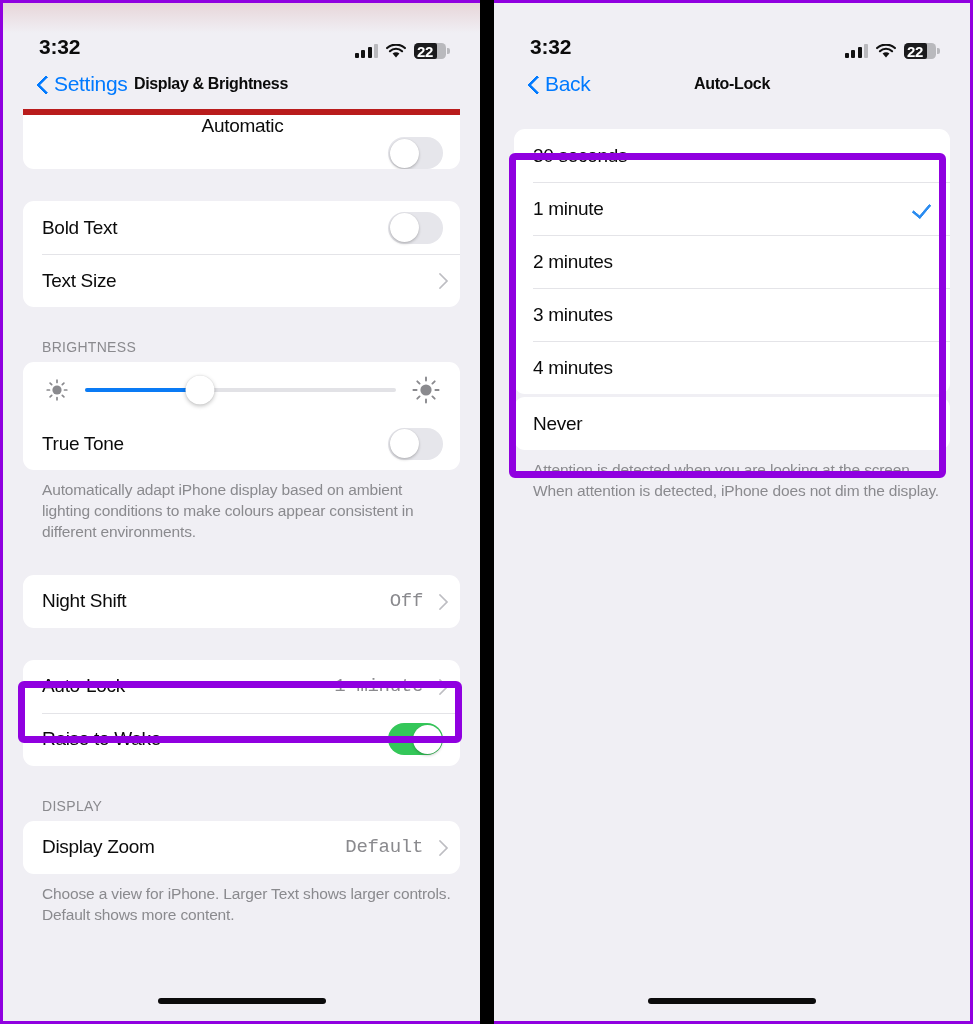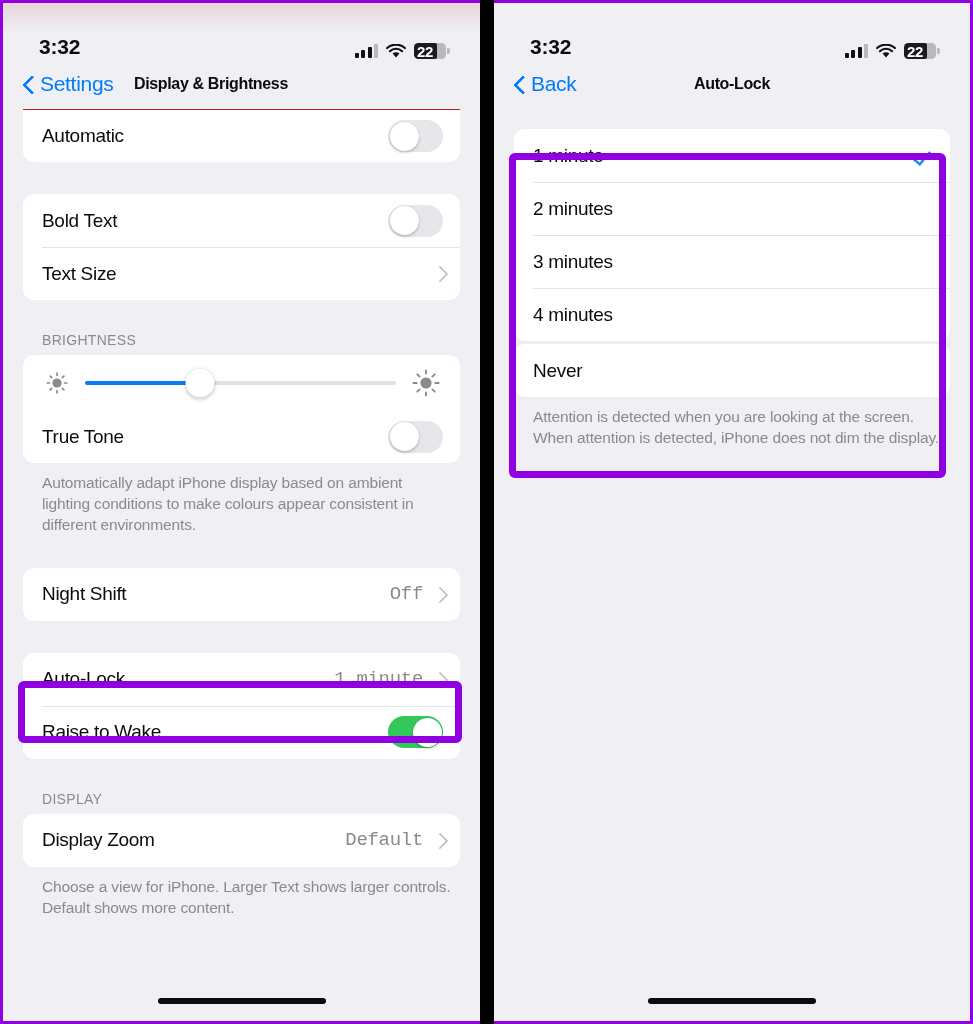--- a/index.html
+++ b/index.html
@@ -105,21 +105,21 @@
     width:2.5px; height:6px; border-radius:0 2px 2px 0;
     background:#b9b9bd;
   }
 
   
   .navbar {
     position: relative;
     height: 50px;
     display: flex;
     align-items: center;
-    padding: 0 20px;
+    padding: 0 34px;
     z-index: 3;
   }
   .nav-back {
     display: flex;
     align-items: center;
     gap: 5px;
     color: #007AFF;
     font-size: 21px;
     letter-spacing: -0.3px;
   }
@@ -351,21 +351,21 @@
         <div class="nav-back">
           <span class="chev-back"></span>
           <span>Settings</span>
         </div>
         <div class="nav-title left-aligned">Display &amp; Brightness</div>
       </div>
 
       <div class="content">
 
         <div class="group cut-top">
-          <div class="row" style="border-top:1px solid #b91c1c;">
+          <div class="row" style="border-top:6px solid #b91c1c;flex-direction:column;">
             <span class="row-label">Automatic</span>
             <span class="row-right">
               <span class="toggle">
                   <span class="knob"></span>
                 </span>
             </span>
           </div>
         </div>
 
         <div class="spacer-32"></div>
@@ -513,20 +513,23 @@
           <span>Back</span>
         </div>
         <div class="nav-title">Auto-Lock</div>
       </div>
 
       <div class="content">
         <div class="spacer-20"></div>
 
         <div class="group">
           <div class="row">
+            <span class="row-label">30 seconds</span>
+          </div>
+          <div class="row">
             <span class="row-label">1 minute</span>
             <span class="row-right">
               <span class="check"></span>
             </span>
           </div>
           <div class="row">
             <span class="row-label">2 minutes</span>
           </div>
           <div class="row">
             <span class="row-label">3 minutes</span>

